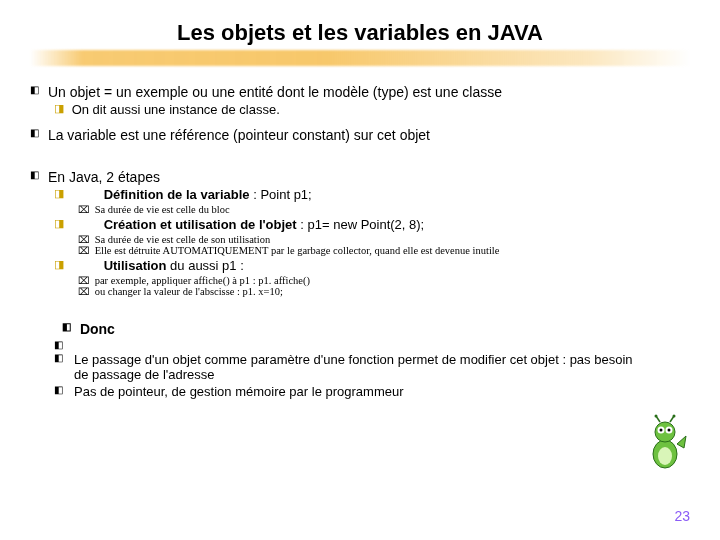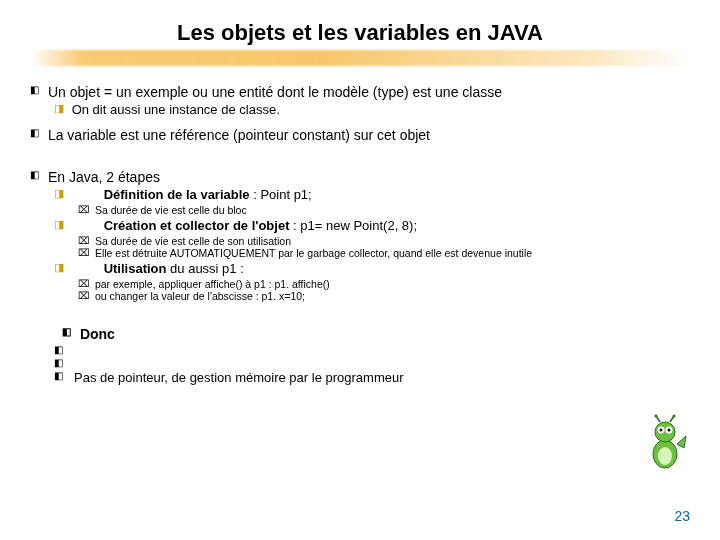--- a/index.html
+++ b/index.html
@@ -25,34 +25,34 @@
       rgba(247,197,99,0.0) 0%,
       rgba(247,197,99,0.9) 8%,
       rgba(247,197,99,0.95) 45%,
       rgba(247,197,99,0.4) 85%,
       rgba(247,197,99,0.0) 100%);
     margin-bottom: 18px;
     filter: blur(1px);
   }
   .lvl1 { margin-left: 0px; font-size: 14px; margin-top: 10px; margin-bottom: 2px; }
   .lvl2 { margin-left: 24px; font-size: 13px; margin-top: 2px; margin-bottom: 2px; }
-  .lvl3 { margin-left: 48px; font-size: 10.5px; margin-top: 0px; margin-bottom: 0px; }
+  .lvl3 { margin-left: 48px; font-size: 10.5px; margin-top: 0px; margin-bottom: 0px; font-family: Liberation Serif, serif; }
   .bold { font-weight: bold; margin-left: 32px; }
   .bullet { display: inline-block; width: 14px; text-align: left; vertical-align: top; }
   .lvl1 .bullet { font-size: 10px; }
   .lvl2 .bullet { color: #caa000; font-size: 11px; }
   .lvl3 .bullet { font-size: 10px; }
   .txt { display: inline; }
   .biggap { height: 14px; }
   .pagenum {
     position: absolute;
     right: 30px;
     bottom: 16px;
     font-size: 14px;
-    color: #0369a1;
+    color: #8b5cf6;
   }
   .mascot {
     position: absolute;
     right: 32px;
     bottom: 70px;
     width: 46px;
     height: 56px;
   }
   .mascot svg { width: 100%; height: 100%; }
 </style>
@@ -84,21 +84,21 @@
 <div class="lvl2">
   <span class="bullet">◨</span>
   <span class="txt bold">Définition de la variable</span><span class="txt"> :  Point p1;</span>
 </div>
 <div class="lvl3">
   <span class="bullet">⌧</span>
   <span class="txt">Sa durée de vie est celle du bloc</span>
 </div>
 <div class="lvl2">
   <span class="bullet">◨</span>
-  <span class="txt bold">Création et collector de l'objet</span><span class="txt"> : p1= new Point(2, 8);</span>
+  <span class="txt bold">Création et utilisation de l'objet</span><span class="txt"> : p1= new Point(2, 8);</span>
 </div>
 <div class="lvl3">
   <span class="bullet">⌧</span>
   <span class="txt">Sa durée de vie est celle de son utilisation</span>
 </div>
 <div class="lvl3">
   <span class="bullet">⌧</span>
   <span class="txt">Elle est détruite AUTOMATIQUEMENT par le garbage collector, quand elle est devenue inutile</span>
 </div>
 <div class="lvl2">
@@ -118,20 +118,21 @@
 
 <div class="lvl1 bold">
   <span class="bullet">◧</span>
   <span class="txt">Donc</span>
 </div>
 <div class="lvl2" style="display:flex;">
   <span class="bullet" style="color:#000;font-size:10px;flex:0 0 20px;">◧</span>
 </div>
 <div class="lvl2" style="display:flex;">
   <span class="bullet" style="color:#000;font-size:10px;flex:0 0 20px;">◧</span>
+  <span class="txt" style="flex:1;max-width:560px;">Le passage d'un objet comme paramètre d'une fonction permet de modifier cet objet : pas besoin de passage de l'adresse</span>
 </div>
 <div class="lvl2" style="display:flex;">
   <span class="bullet" style="color:#000;font-size:10px;flex:0 0 20px;">◧</span>
   <span class="txt">Pas de pointeur, de gestion mémoire par le programmeur</span>
 </div>
 
 <div class="mascot">
   <svg viewBox="0 0 46 56">
     <ellipse cx="23" cy="40" rx="12" ry="14" fill="#6EC140" stroke="#2a6f1a" stroke-width="1"></ellipse>
     <ellipse cx="23" cy="42" rx="7" ry="9" fill="#d9f5b8"></ellipse>

